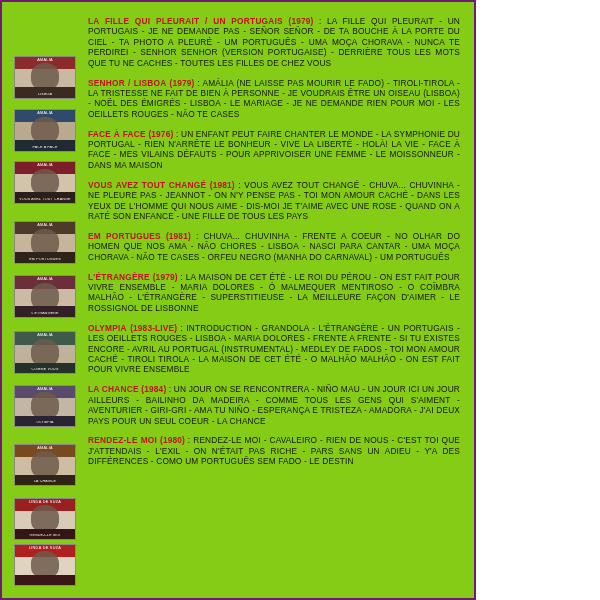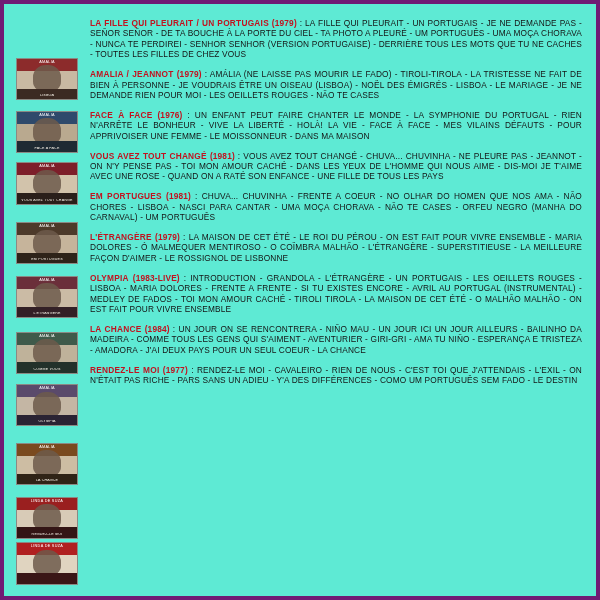--- a/index.html
+++ b/index.html
@@ -8,25 +8,25 @@
   }
   body {
     width: 600px;
     height: 600px;
     background: #ffffff;
     font-family: "Liberation Sans", sans-serif;
     overflow: hidden;
   }
   .page {
     position: relative;
-    width: 600px;
+    width: 476px;
     height: 600px;
-    background: #5eead4;
+    background: #84cc16;
     box-sizing: border-box;
-    border: 4px solid #701a75;
+    border: 2px solid #701a75;
     overflow: hidden;
   }
   .content {
     display: flex;
     flex-direction: row;
     width: 100%;
     height: 100%;
     box-sizing: border-box;
     padding: 14px 10px 8px 6px;
   }
@@ -222,21 +222,21 @@
     </div>
 
     <div class="entries-col">
 
       <div class="entry">
         <span class="title">LA FILLE QUI PLEURAIT / UN PORTUGAIS</span>
         <span class="year">(1979)</span><span class="tracks"> : </span><span class="tracks">LA FILLE QUI PLEURAIT - UN PORTUGAIS - JE NE DEMANDE PAS - SEÑOR SEÑOR - DE TA BOUCHE À LA PORTE DU CIEL - TA PHOTO A PLEURÉ - UM PORTUGUÊS - UMA MOÇA CHORAVA - NUNCA TE PERDIREI - SENHOR SENHOR (VERSION PORTUGAISE) - DERRIÈRE TOUS LES MOTS QUE TU NE CACHES - TOUTES LES FILLES DE CHEZ VOUS</span>
       </div>
 
       <div class="entry">
-        <span class="title">AMALIA / JEANNOT</span>
+        <span class="title">SENHOR / LISBOA</span>
         <span class="year">(1979)</span><span class="tracks"> : </span><span class="tracks">AMÁLIA (NE LAISSE PAS MOURIR LE FADO) - TIROLI-TIROLA - LA TRISTESSE NE FAIT DE BIEN À PERSONNE - JE VOUDRAIS ÊTRE UN OISEAU (LISBOA) - NOËL DES ÉMIGRÉS - LISBOA - LE MARIAGE - JE NE DEMANDE RIEN POUR MOI - LES OEILLETS ROUGES - NÃO TE CASES</span>
       </div>
 
       <div class="entry">
         <span class="title">FACE À FACE</span>
         <span class="year">(1976)</span><span class="tracks"> : </span><span class="tracks">UN ENFANT PEUT FAIRE CHANTER LE MONDE - LA SYMPHONIE DU PORTUGAL - RIEN N'ARRÊTE LE BONHEUR - VIVE LA LIBERTÉ - HOLÀ! LA VIE - FACE À FACE - MES VILAINS DÉFAUTS - POUR APPRIVOISER UNE FEMME - LE MOISSONNEUR - DANS MA MAISON</span>
       </div>
 
       <div class="entry">
         <span class="title">VOUS AVEZ TOUT CHANGÉ</span>
@@ -259,18 +259,18 @@
         <span class="year">(1983-LIVE)</span><span class="tracks"> : </span><span class="tracks">INTRODUCTION - GRANDOLA - L'ÉTRANGÈRE - UN PORTUGAIS - LES OEILLETS ROUGES - LISBOA - MARIA DOLORES - FRENTE A FRENTE - SI TU EXISTES ENCORE - AVRIL AU PORTUGAL (INSTRUMENTAL) - MEDLEY DE FADOS - TOI MON AMOUR CACHÉ - TIROLI TIROLA - LA MAISON DE CET ÉTÉ - O MALHÃO MALHÃO - ON EST FAIT POUR VIVRE ENSEMBLE</span>
       </div>
 
       <div class="entry">
         <span class="title">LA CHANCE</span>
         <span class="year">(1984)</span><span class="tracks"> : </span><span class="tracks">UN JOUR ON SE RENCONTRERA - NIÑO MAU - UN JOUR ICI UN JOUR AILLEURS - BAILINHO DA MADEIRA - COMME TOUS LES GENS QUI S'AIMENT - AVENTURIER - GIRI-GRI - AMA TU NIÑO - ESPERANÇA E TRISTEZA - AMADORA - J'AI DEUX PAYS POUR UN SEUL COEUR - LA CHANCE</span>
       </div>
 
       <div class="entry">
         <span class="title">RENDEZ-LE MOI</span>
-        <span class="year">(1977)</span><span class="tracks"> : </span><span class="tracks">RENDEZ-LE MOI - CAVALEIRO - RIEN DE NOUS - C'EST TOI QUE J'ATTENDAIS - L'EXIL - ON N'ÉTAIT PAS RICHE - PARS SANS UN ADIEU - Y'A DES DIFFÉRENCES - COMO UM PORTUGUÊS SEM FADO - LE DESTIN</span>
+        <span class="year">(1980)</span><span class="tracks"> : </span><span class="tracks">RENDEZ-LE MOI - CAVALEIRO - RIEN DE NOUS - C'EST TOI QUE J'ATTENDAIS - L'EXIL - ON N'ÉTAIT PAS RICHE - PARS SANS UN ADIEU - Y'A DES DIFFÉRENCES - COMO UM PORTUGUÊS SEM FADO - LE DESTIN</span>
       </div>
 
     </div>
   </div>
 </div>
 
 </body></html>

